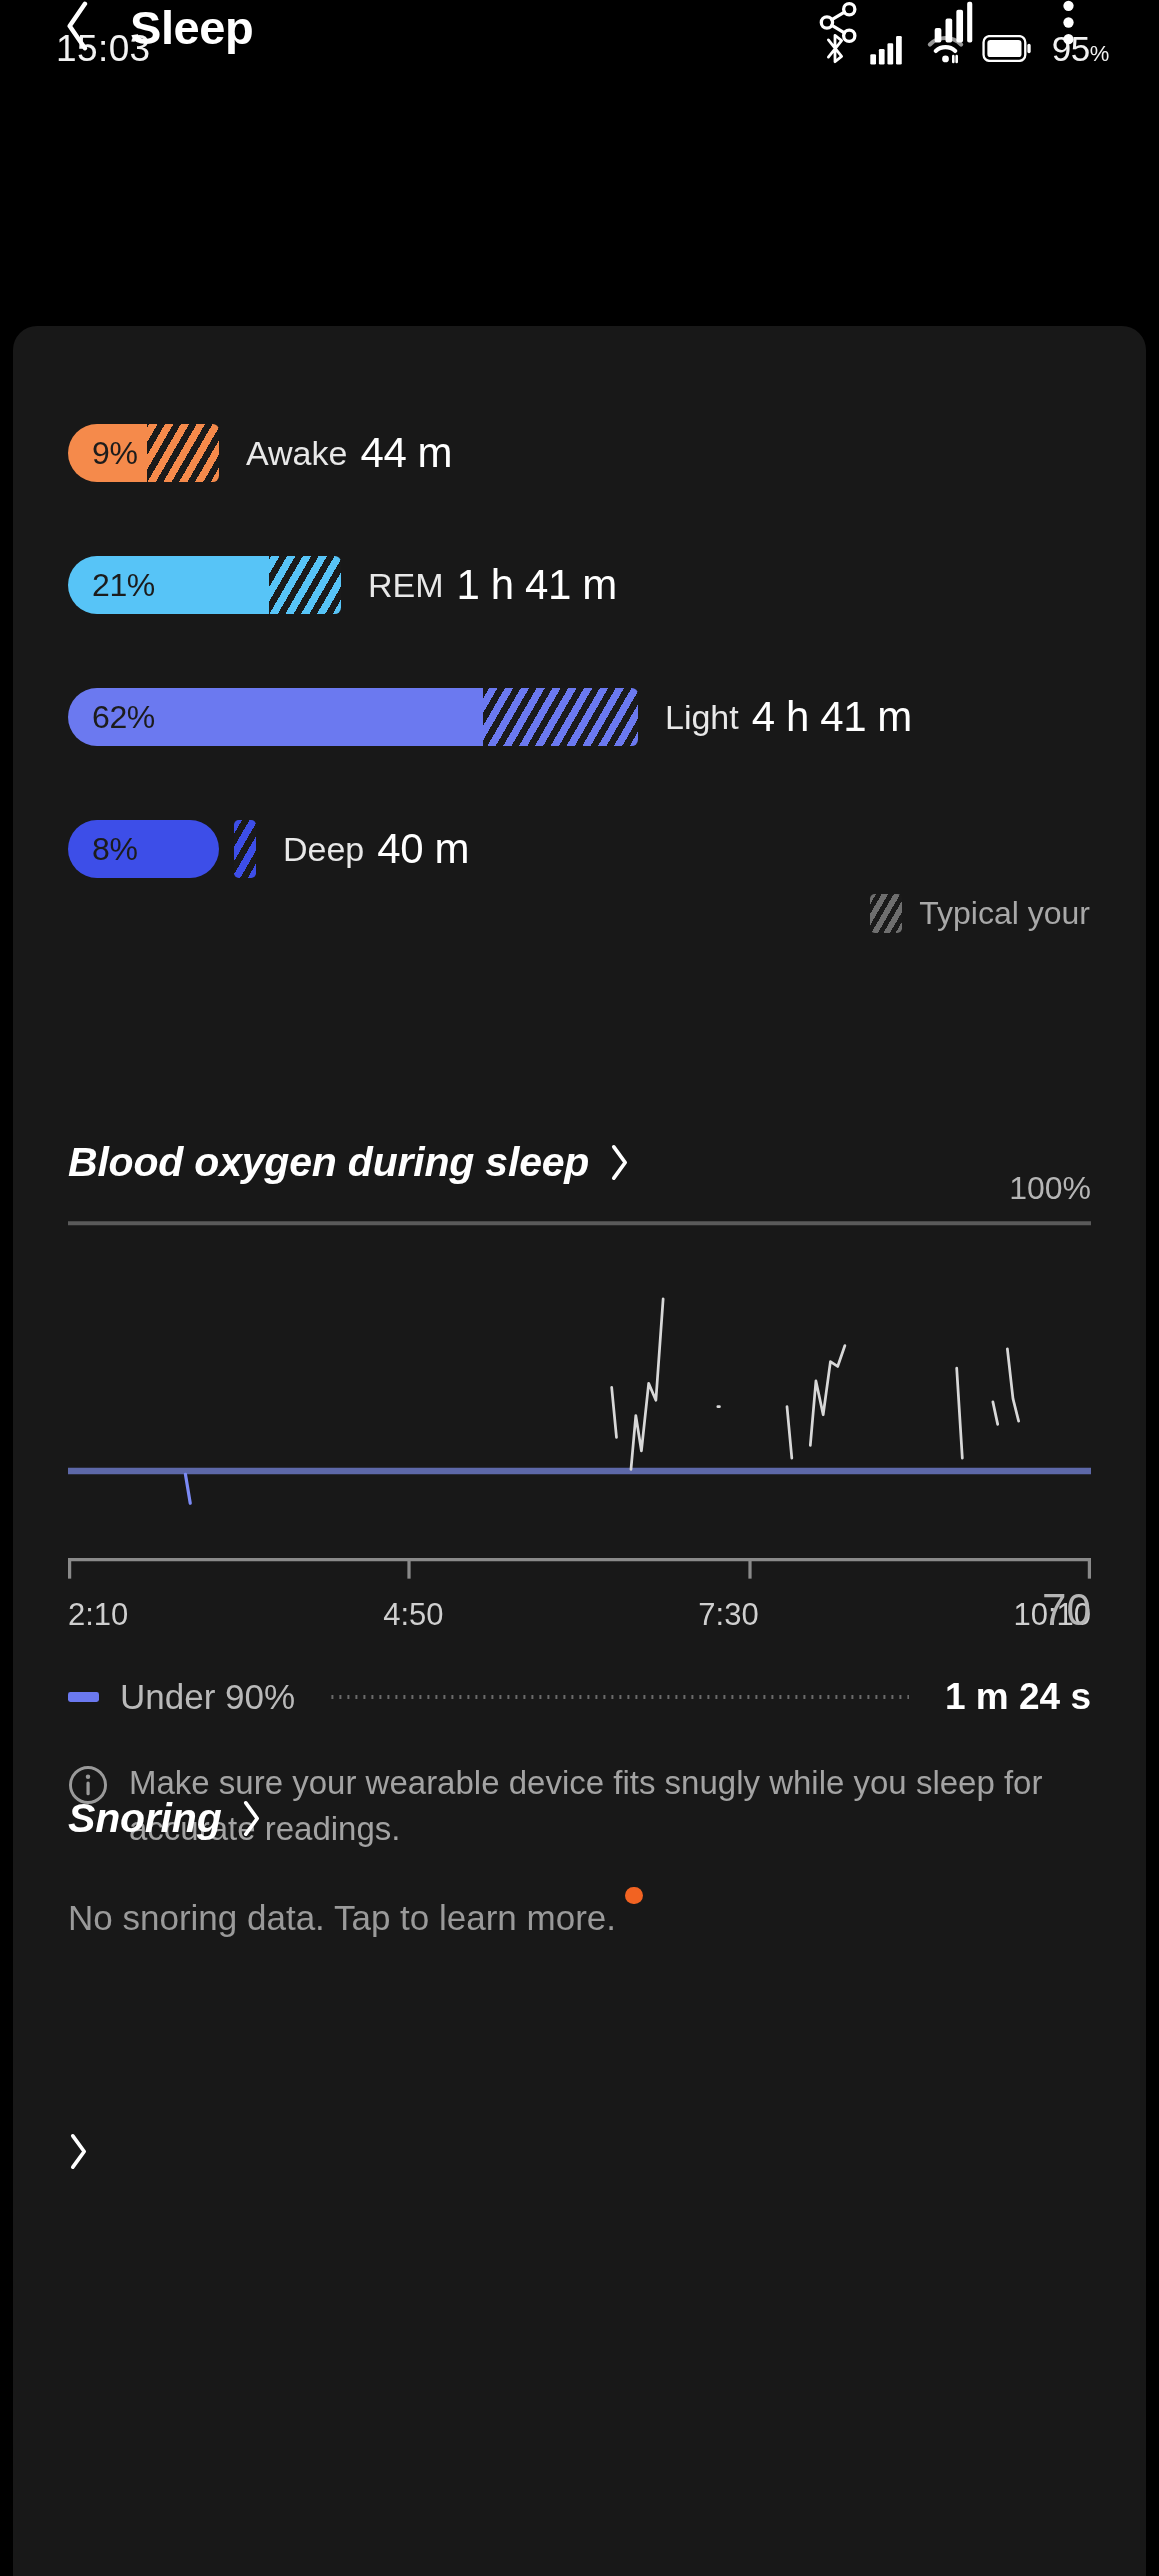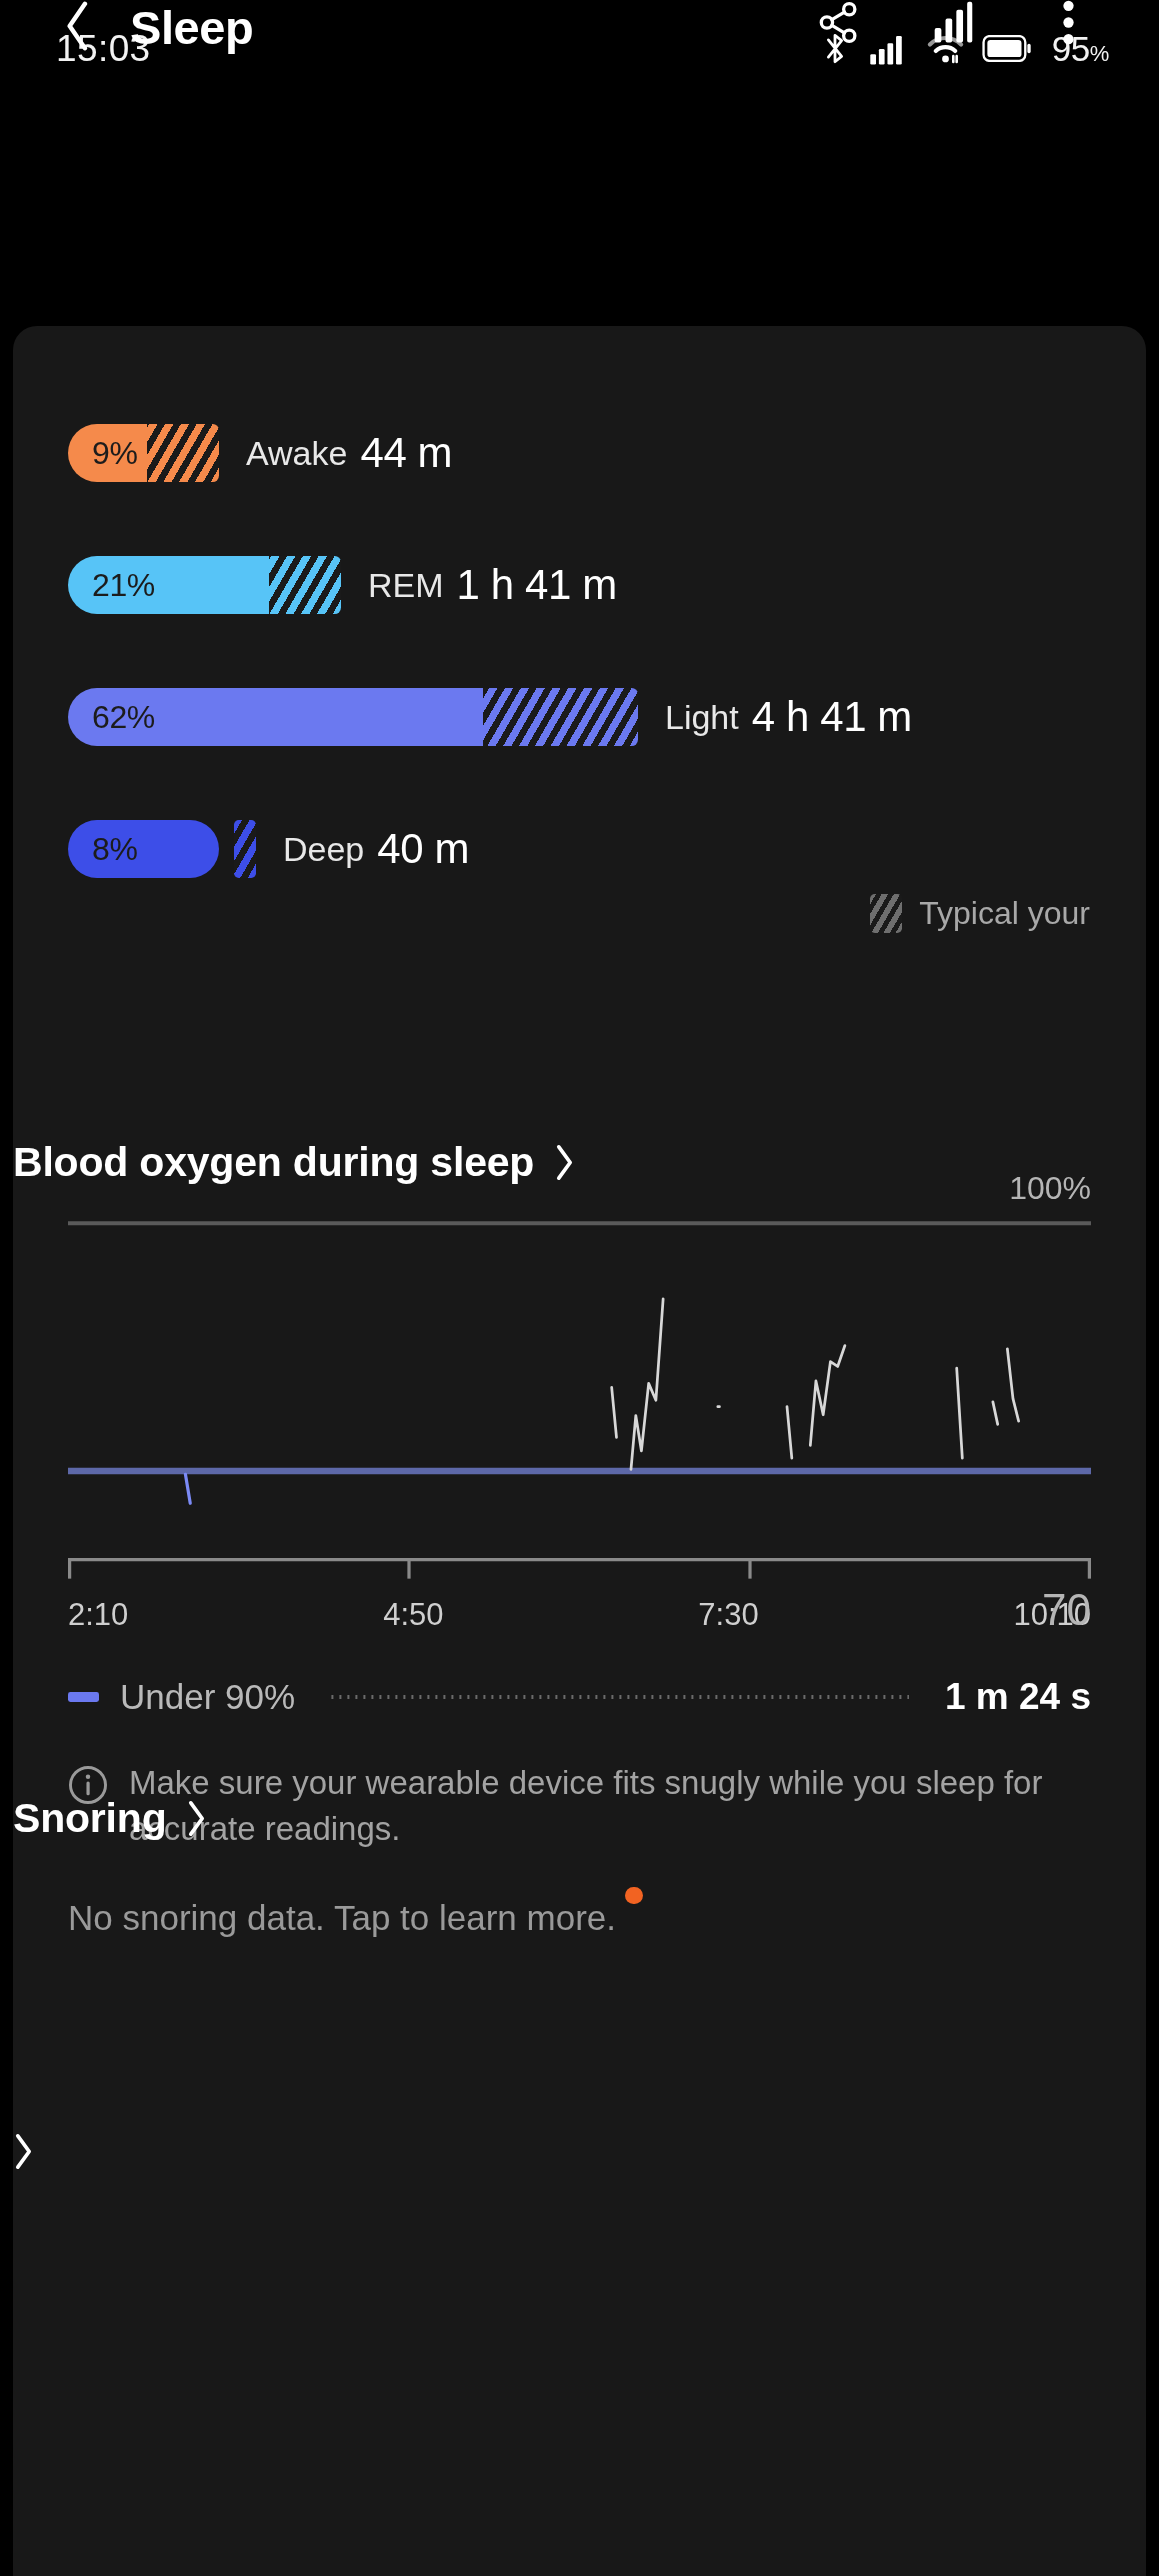--- a/index.html
+++ b/index.html
@@ -60,21 +60,21 @@
 
   .legend-typical{
     position:absolute; top:475px; right:56px;
     display:flex; align-items:center; gap:17.7px;
   }
   .legend-swatch{ width:32px; height:39px; border-radius:4.8px; }
   .legend-text{ color:#a8a8a8; font-size:32px; }
 
   
   .section-head{
-    display:flex; align-items:center; gap:19.3px; 
+    display:flex; align-items:center; gap:19.3px; padding-left:55px;font-style:italic;
   }
   .section-title{ color:#ffffff; font-size:41px; font-weight:bold; letter-spacing:-0.2px; }
   .chev{ display:flex; align-items:center; }
 
   
   .spo2-block{ position:absolute; top:813px; left:0; width:100%; }
   .chart-area{ position:relative; margin-top:34px; padding:0 55px; }
   .chart-canvas{ position:relative; width:100%; height:338px; }
   .y-top-label{
     position:absolute; right:0; top:-50px; color:#b5b5b5; font-size:32px;

